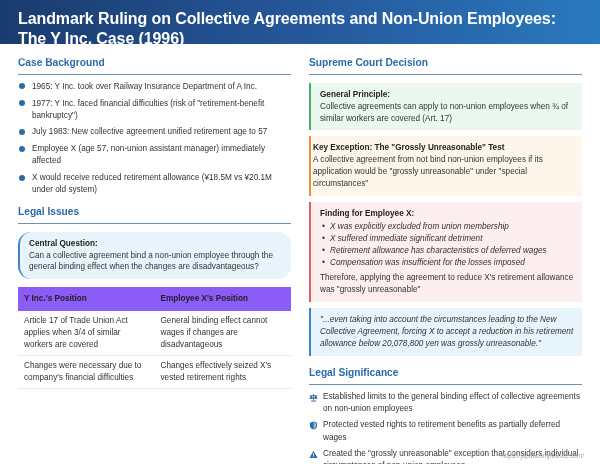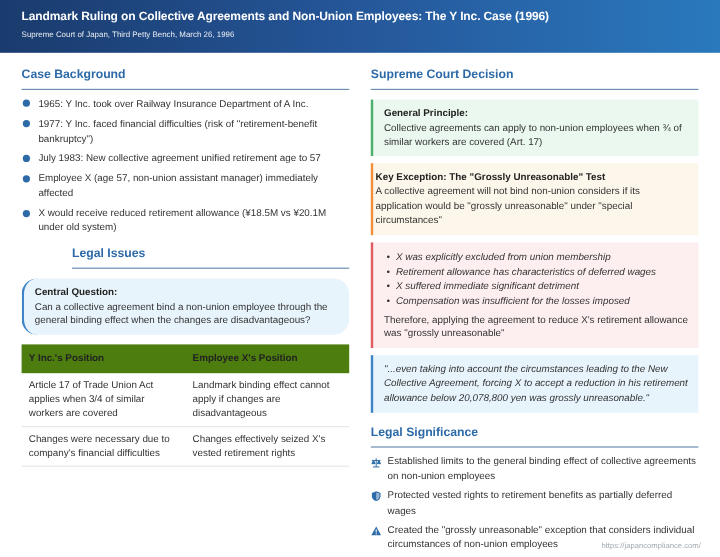--- a/index.html
+++ b/index.html
@@ -5,21 +5,21 @@
     * { box-sizing: border-box; margin: 0; padding: 0; }
     html, body { width: 600px; height: 464px; overflow: hidden; background: #ffffff; }
     body { font-family: "Liberation Sans", sans-serif; color: #333; font-size: 8.2px; line-height: 1.45; }
 
     .header {
       height: 44px;
       background: linear-gradient(90deg, #1a3b6d 0%, #25579a 50%, #2a79bd 100%);
       padding: 9px 18px 0 18px;
       color: #fff;
     }
-    .header-title { font-size: 10px; font-weight: bold; letter-spacing: -0.1px; line-height: 1.25; }
+    .header-title { font-size: 16px; font-weight: bold; letter-spacing: -0.1px; line-height: 1.25; }
     .header-subtitle { font-size: 6.6px; opacity: 0.9; margin-top: 3px; }
 
     .columns { display: flex; padding: 0 18px; gap: 18px; }
     .col { width: 273px; }
 
     .section-title {
       font-size: 10.2px; font-weight: bold; color: #2c6aa8;
       padding-bottom: 3px; border-bottom: 1.5px solid #6e8fb2; margin-bottom: 6px;
     }
 
@@ -32,21 +32,21 @@
 
     .callout { padding: 6px 8px 6px 9px; border-left: 2px solid; margin-bottom: 6px; }
     .callout-blue { background: #e8f4fc; border-color: #3d85c6; }
     .callout-green { background: #eaf8ef; border-color: #4caf6e; }
     .callout-orange { background: #fdf6ea; border-color: #f0913a; padding-left: 2px; }
     .callout-red { background: #fdeef0; border-color: #e25c62; }
     .callout-quote { background: #e8f4fc; border-color: #3d85c6; font-style: italic; }
     .callout-label { font-weight: bold; color: #222; }
 
     table { width: 100%; border-collapse: collapse; margin-top: 8px; }
-    th { background: #4d7c0f; text-align: left; font-weight: bold; padding: 6px 6px; color: #222; width: 50%; }
+    th { background: #8b5cf6; text-align: left; font-weight: bold; padding: 6px 6px; color: #222; width: 50%; }
     td { padding: 4px 6px; vertical-align: middle; border-bottom: 1px solid #e4e7eb; color: #333; }
 
     .finding-list { list-style: none; margin: 1px 0 4px 0; font-style: italic; }
     .finding-list li { padding-left: 10px; position: relative; line-height: 1.45; }
     .finding-list li::before { content: "•"; position: absolute; left: 2px; }
 
     .sig-list { list-style: none; margin-top: 2px; }
     .sig-list li { display: flex; margin-bottom: 4px; line-height: 1.5; }
     .sig-icon { width: 12px; flex: 0 0 14px; display: inline-flex; align-items: flex-start; padding-top: 2px; }
     .sig-icon svg { width: 9px; height: 9px; }
@@ -66,64 +66,65 @@
   <div class="col" style="padding-top:12px;">
     <div class="section-title">Case Background</div>
     <ul class="bg-list">
       <li><span class="dot"></span><span>1965: Y Inc. took over Railway Insurance Department of A Inc.</span></li>
       <li><span class="dot"></span><span>1977: Y Inc. faced financial difficulties (risk of "retirement-benefit bankruptcy")</span></li>
       <li><span class="dot"></span><span>July 1983: New collective agreement unified retirement age to 57</span></li>
       <li><span class="dot"></span><span>Employee X (age 57, non-union assistant manager) immediately affected</span></li>
       <li><span class="dot"></span><span>X would receive reduced retirement allowance (¥18.5M vs ¥20.1M under old system)</span></li>
     </ul>
 
-    <div class="section-title" style="margin-top:9px;margin-left:42px;">Legal Issues</div>
+    <div class="section-title" style="margin-top:9px;">Legal Issues</div>
     <div class="callout callout-blue" style="margin-top:8px;border-radius:13px;">
       <div class="callout-label">Central Question:</div>
       <div>Can a collective agreement bind a non-union employee through the general binding effect when the changes are disadvantageous?</div>
     </div>
 
     <table>
       <thead>
         <tr>
           <th>Y Inc.'s Position</th>
           <th>Employee X's Position</th>
         </tr>
       </thead>
       <tbody>
         <tr>
           <td>Article 17 of Trade Union Act applies when 3/4 of similar workers are covered</td>
-          <td>Landmark binding effect cannot apply if changes are disadvantageous</td>
+          <td>General binding effect cannot wages if changes are disadvantageous</td>
         </tr>
         <tr>
           <td>Changes were necessary due to company's financial difficulties</td>
           <td>Changes effectively seized X's vested retirement rights</td>
         </tr>
       </tbody>
     </table>
   </div>
 
   <div class="col" style="padding-top:12px;">
     <div class="section-title">Supreme Court Decision</div>
 
     <div class="callout callout-green" style="margin-top:8px;">
       <div class="callout-label">General Principle:</div>
       <div>Collective agreements can apply to non-union employees when ¾ of similar workers are covered (Art. 17)</div>
     </div>
 
     <div class="callout callout-orange">
       <div class="callout-label">Key Exception: The "Grossly Unreasonable" Test</div>
-      <div>A collective agreement will not bind non-union considers if its application would be "grossly unreasonable" under "special circumstances"</div>
+      <div>A collective agreement from not bind non-union employees if its application would be "grossly unreasonable" under "special circumstances"</div>
     </div>
 
     <div class="callout callout-red">
+      <div class="callout-label">Finding for Employee X:</div>
       <ul class="finding-list">
         <li>X was explicitly excluded from union membership</li>
+        <li>X suffered immediate significant detriment</li>
         <li>Retirement allowance has characteristics of deferred wages</li>
-        <li>X suffered immediate significant detriment</li>
         <li>Compensation was insufficient for the losses imposed</li>
       </ul>
       <div>Therefore, applying the agreement to reduce X's retirement allowance was "grossly unreasonable"</div>
     </div>
 
     <div class="callout callout-quote">
       <div>"...even taking into account the circumstances leading to the New Collective Agreement, forcing X to accept a reduction in his retirement allowance below 20,078,800 yen was grossly unreasonable."</div>
     </div>
 
     <div class="section-title" style="margin-top:10px;">Legal Significance</div>

